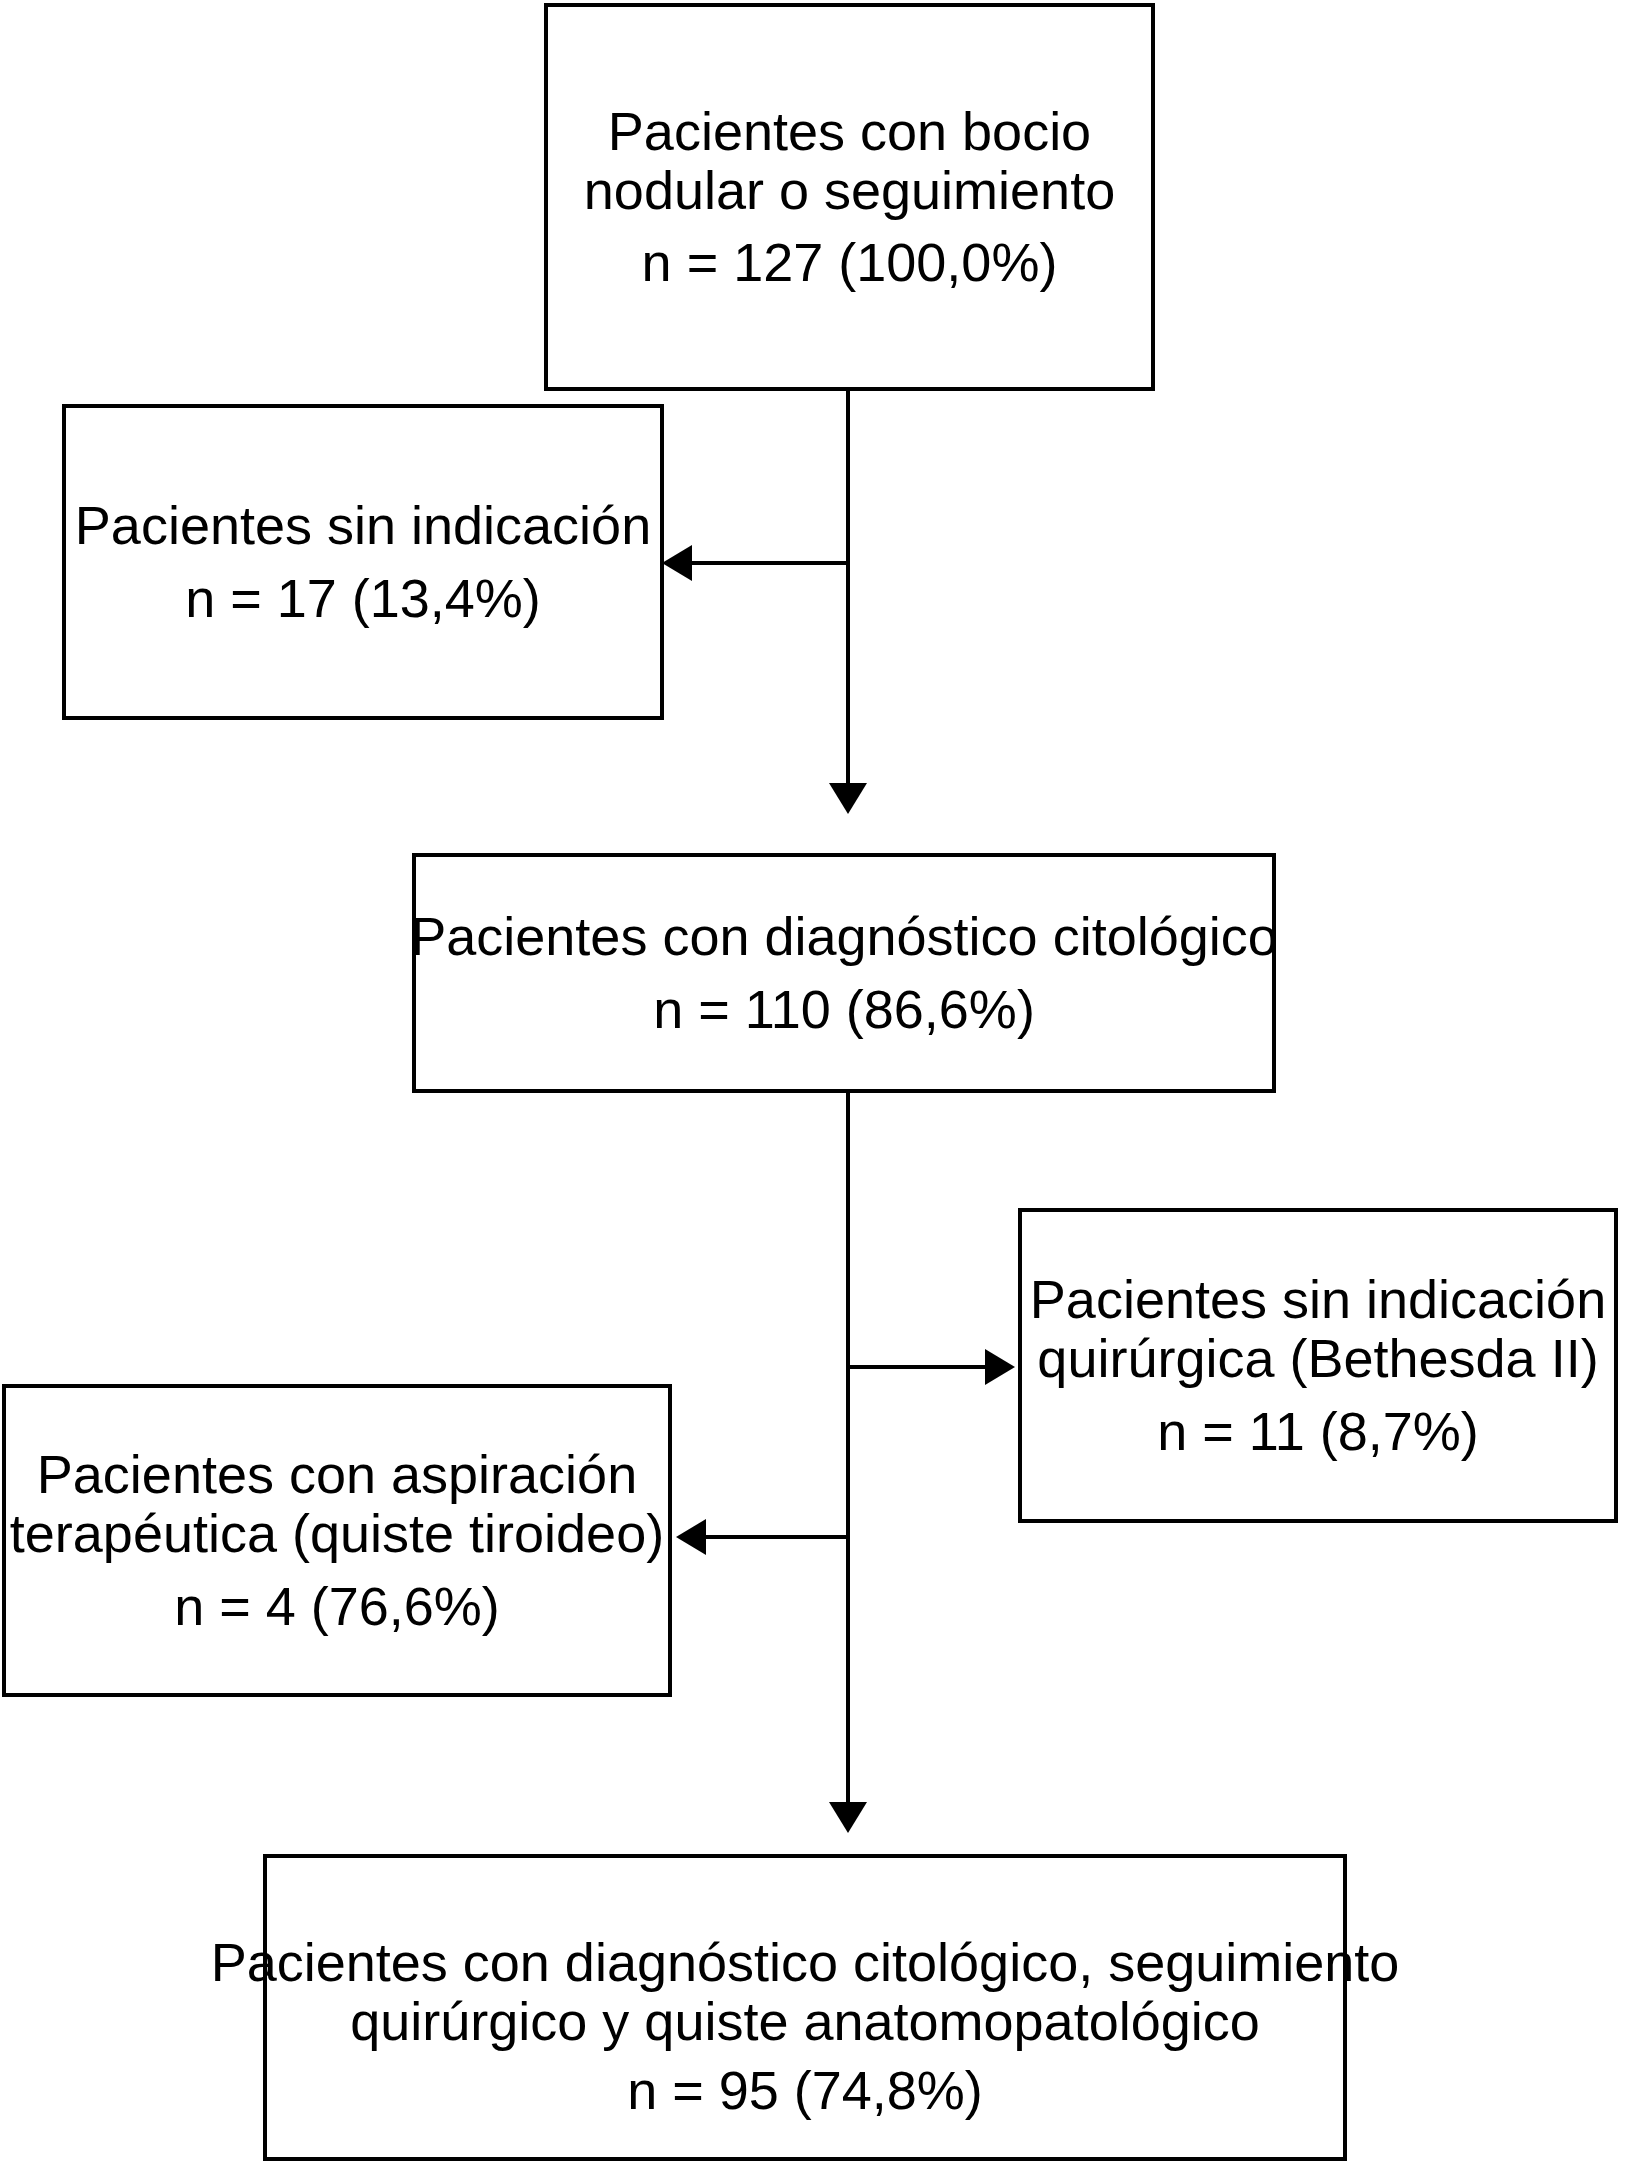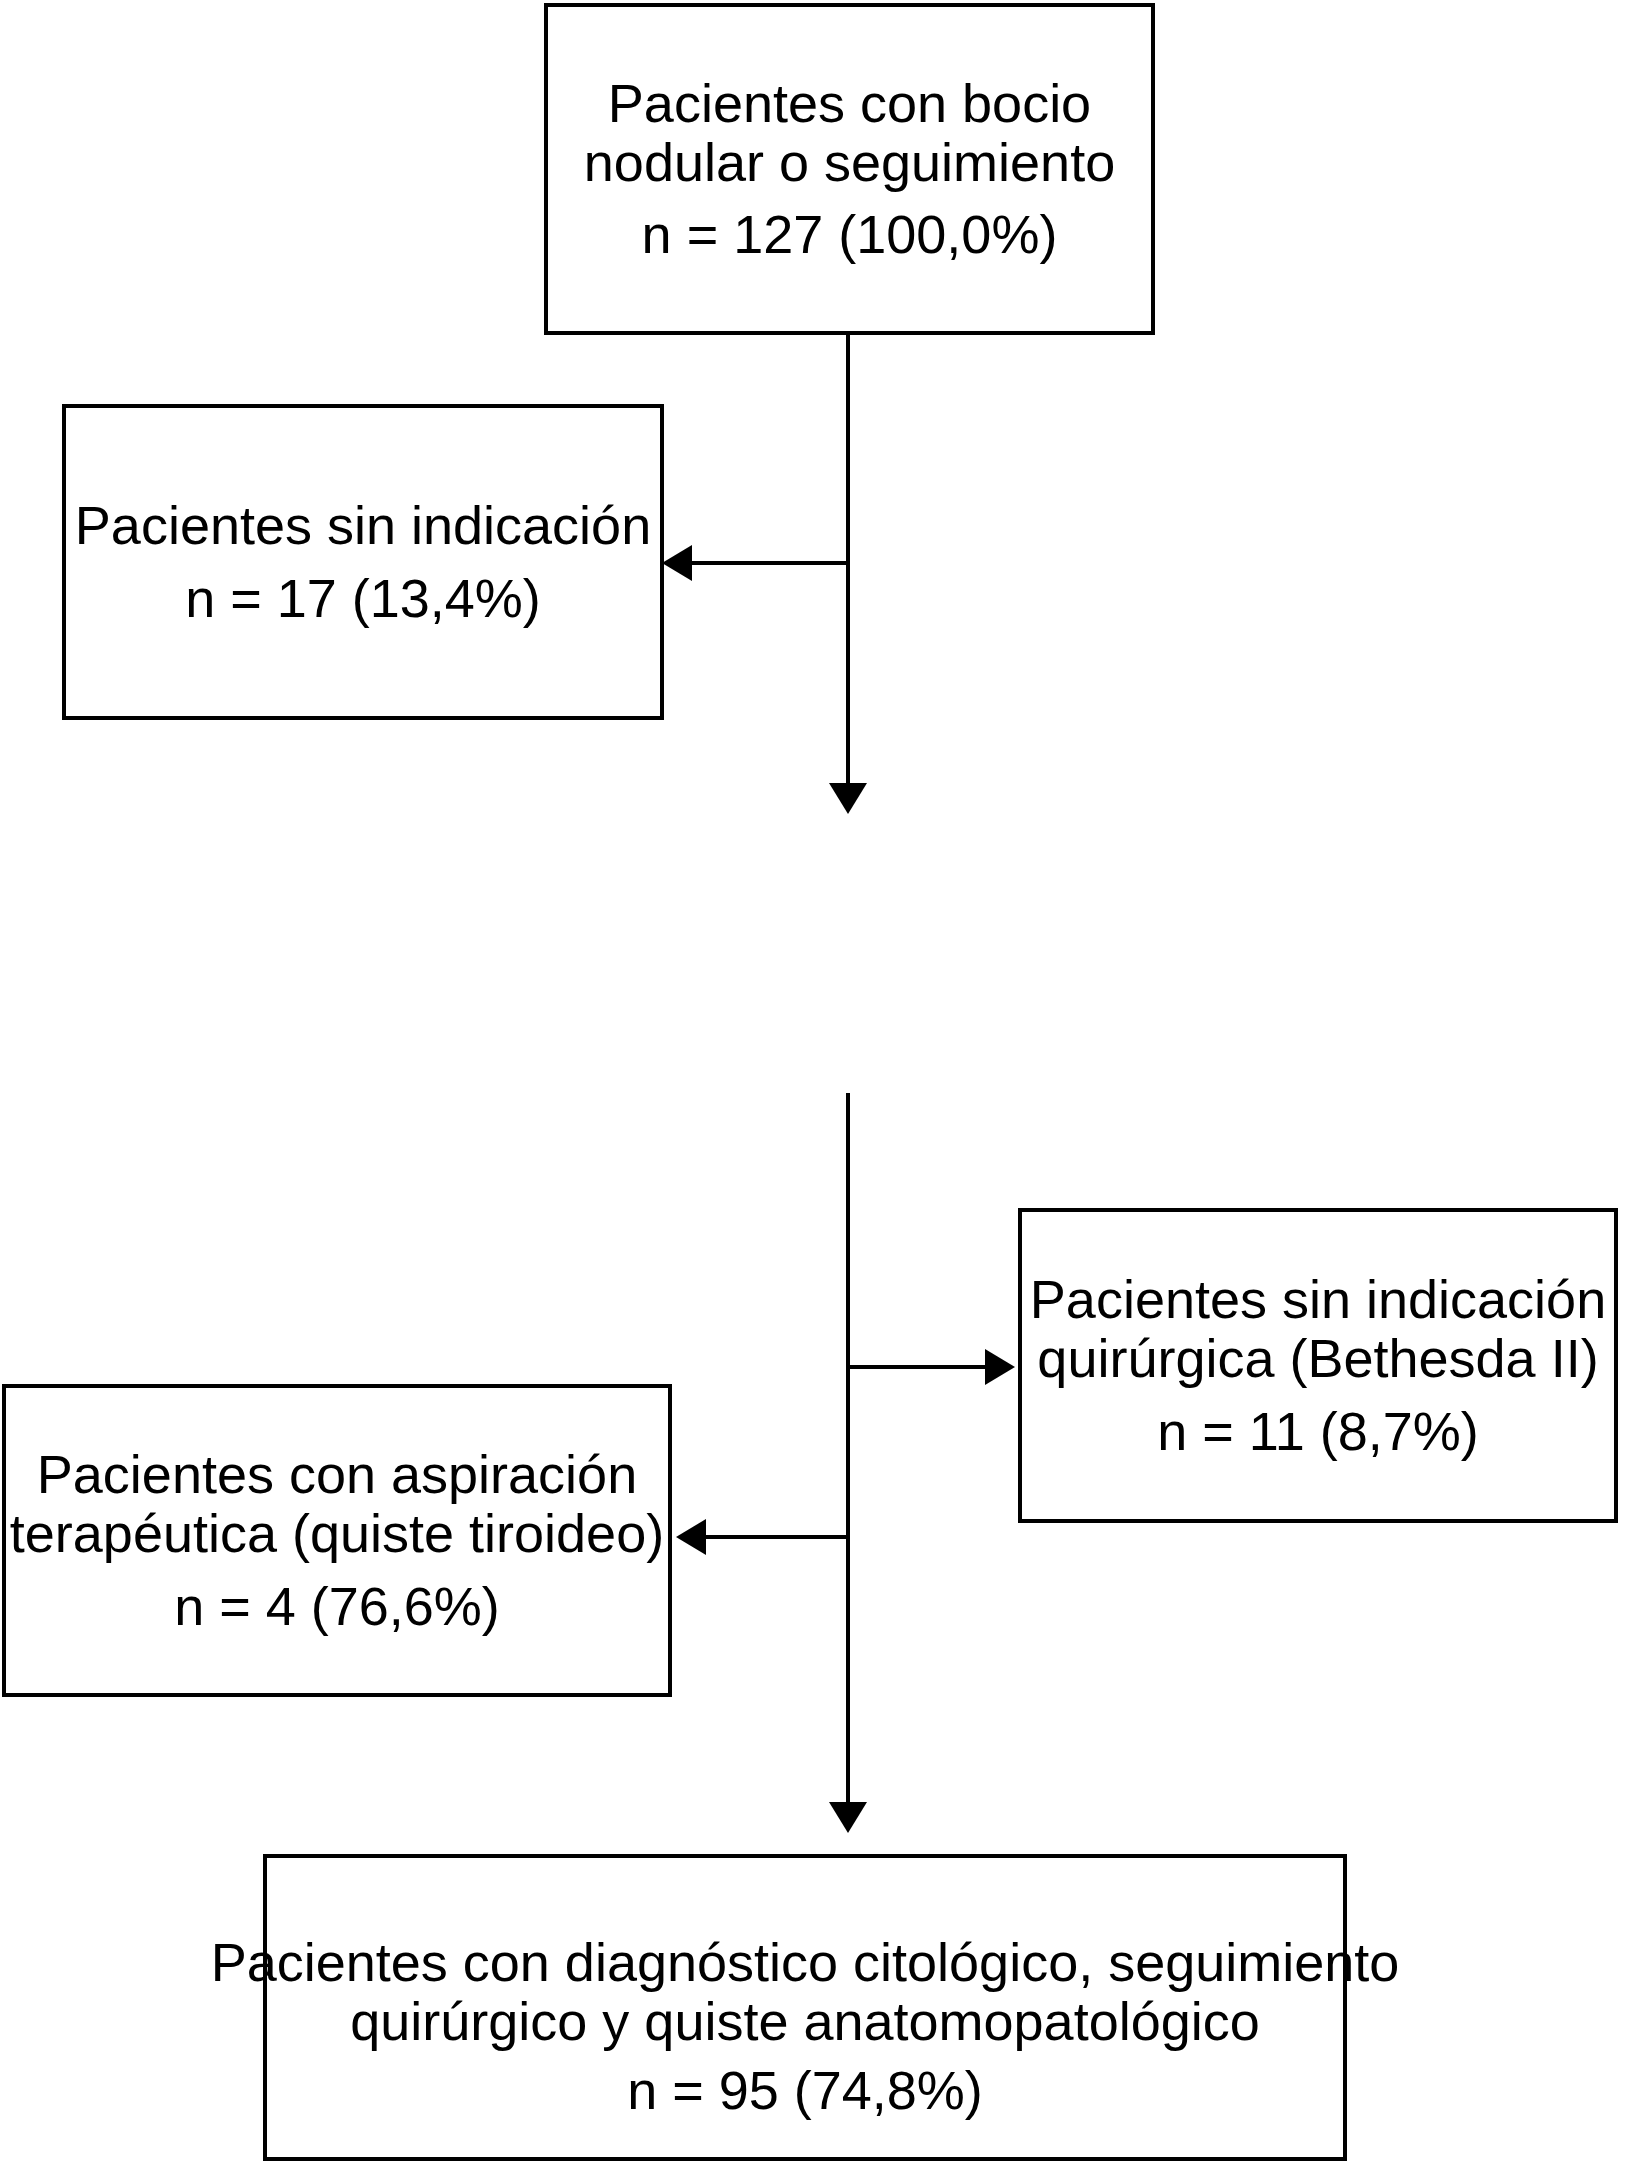--- a/index.html
+++ b/index.html
@@ -54,21 +54,21 @@
   }
   .arrow-right {
     position: absolute;
     width: 0; height: 0;
     border-top: 18px solid transparent;
     border-bottom: 18px solid transparent;
     border-left: 30px solid #000000;
   }
 
   
-  #box-root    { left: 544px;  top: 3px;    width: 611px;  height: 332px; }
+  #box-root    { left: 544px;  top: 3px;    width: 611px;  height: 388px; }
   #box-left1   { left: 62px;   top: 404px;  width: 602px;  height: 316px; }
   #box-middle  { left: 412px;  top: 853px;  width: 864px;  height: 240px; }
   #box-right   { left: 1018px; top: 1208px; width: 600px;  height: 315px; }
   #box-left2   { left: 2px;    top: 1384px; width: 670px;  height: 313px; }
   #box-bottom  { left: 263px;  top: 1854px; width: 1084px; height: 307px; }
 
   
   #trunk1        { left: 846px; top: 315px;  width: 4px;   height: 468px; }
   #trunk1-head   { left: 829px; top: 783px; }
   #branch1       { left: 692px; top: 561px;  width: 156px; height: 4px; }
@@ -104,20 +104,24 @@
     <div>Pacientes con bocio</div>
     <div>nodular o seguimiento</div>
     <div class="nl-lg">n = 127 (100,0%)</div>
   </div>
 
   <div class="box" id="box-left1">
     <div>Pacientes sin indicación</div>
     <div class="nl-lg">n = 17 (13,4%)</div>
   </div>
 
+  <div class="box" id="box-middle">
+    <div>Pacientes con diagnóstico citológico</div>
+    <div class="nl-md">n = 110 (86,6%)</div>
+  </div>
 
   <div class="box" id="box-right">
     <div>Pacientes sin indicación</div>
     <div>quirúrgica (Bethesda II)</div>
     <div class="nl-lg">n = 11 (8,7%)</div>
   </div>
 
   <div class="box" id="box-left2">
     <div>Pacientes con aspiración</div>
     <div>terapéutica (quiste tiroideo)</div>

